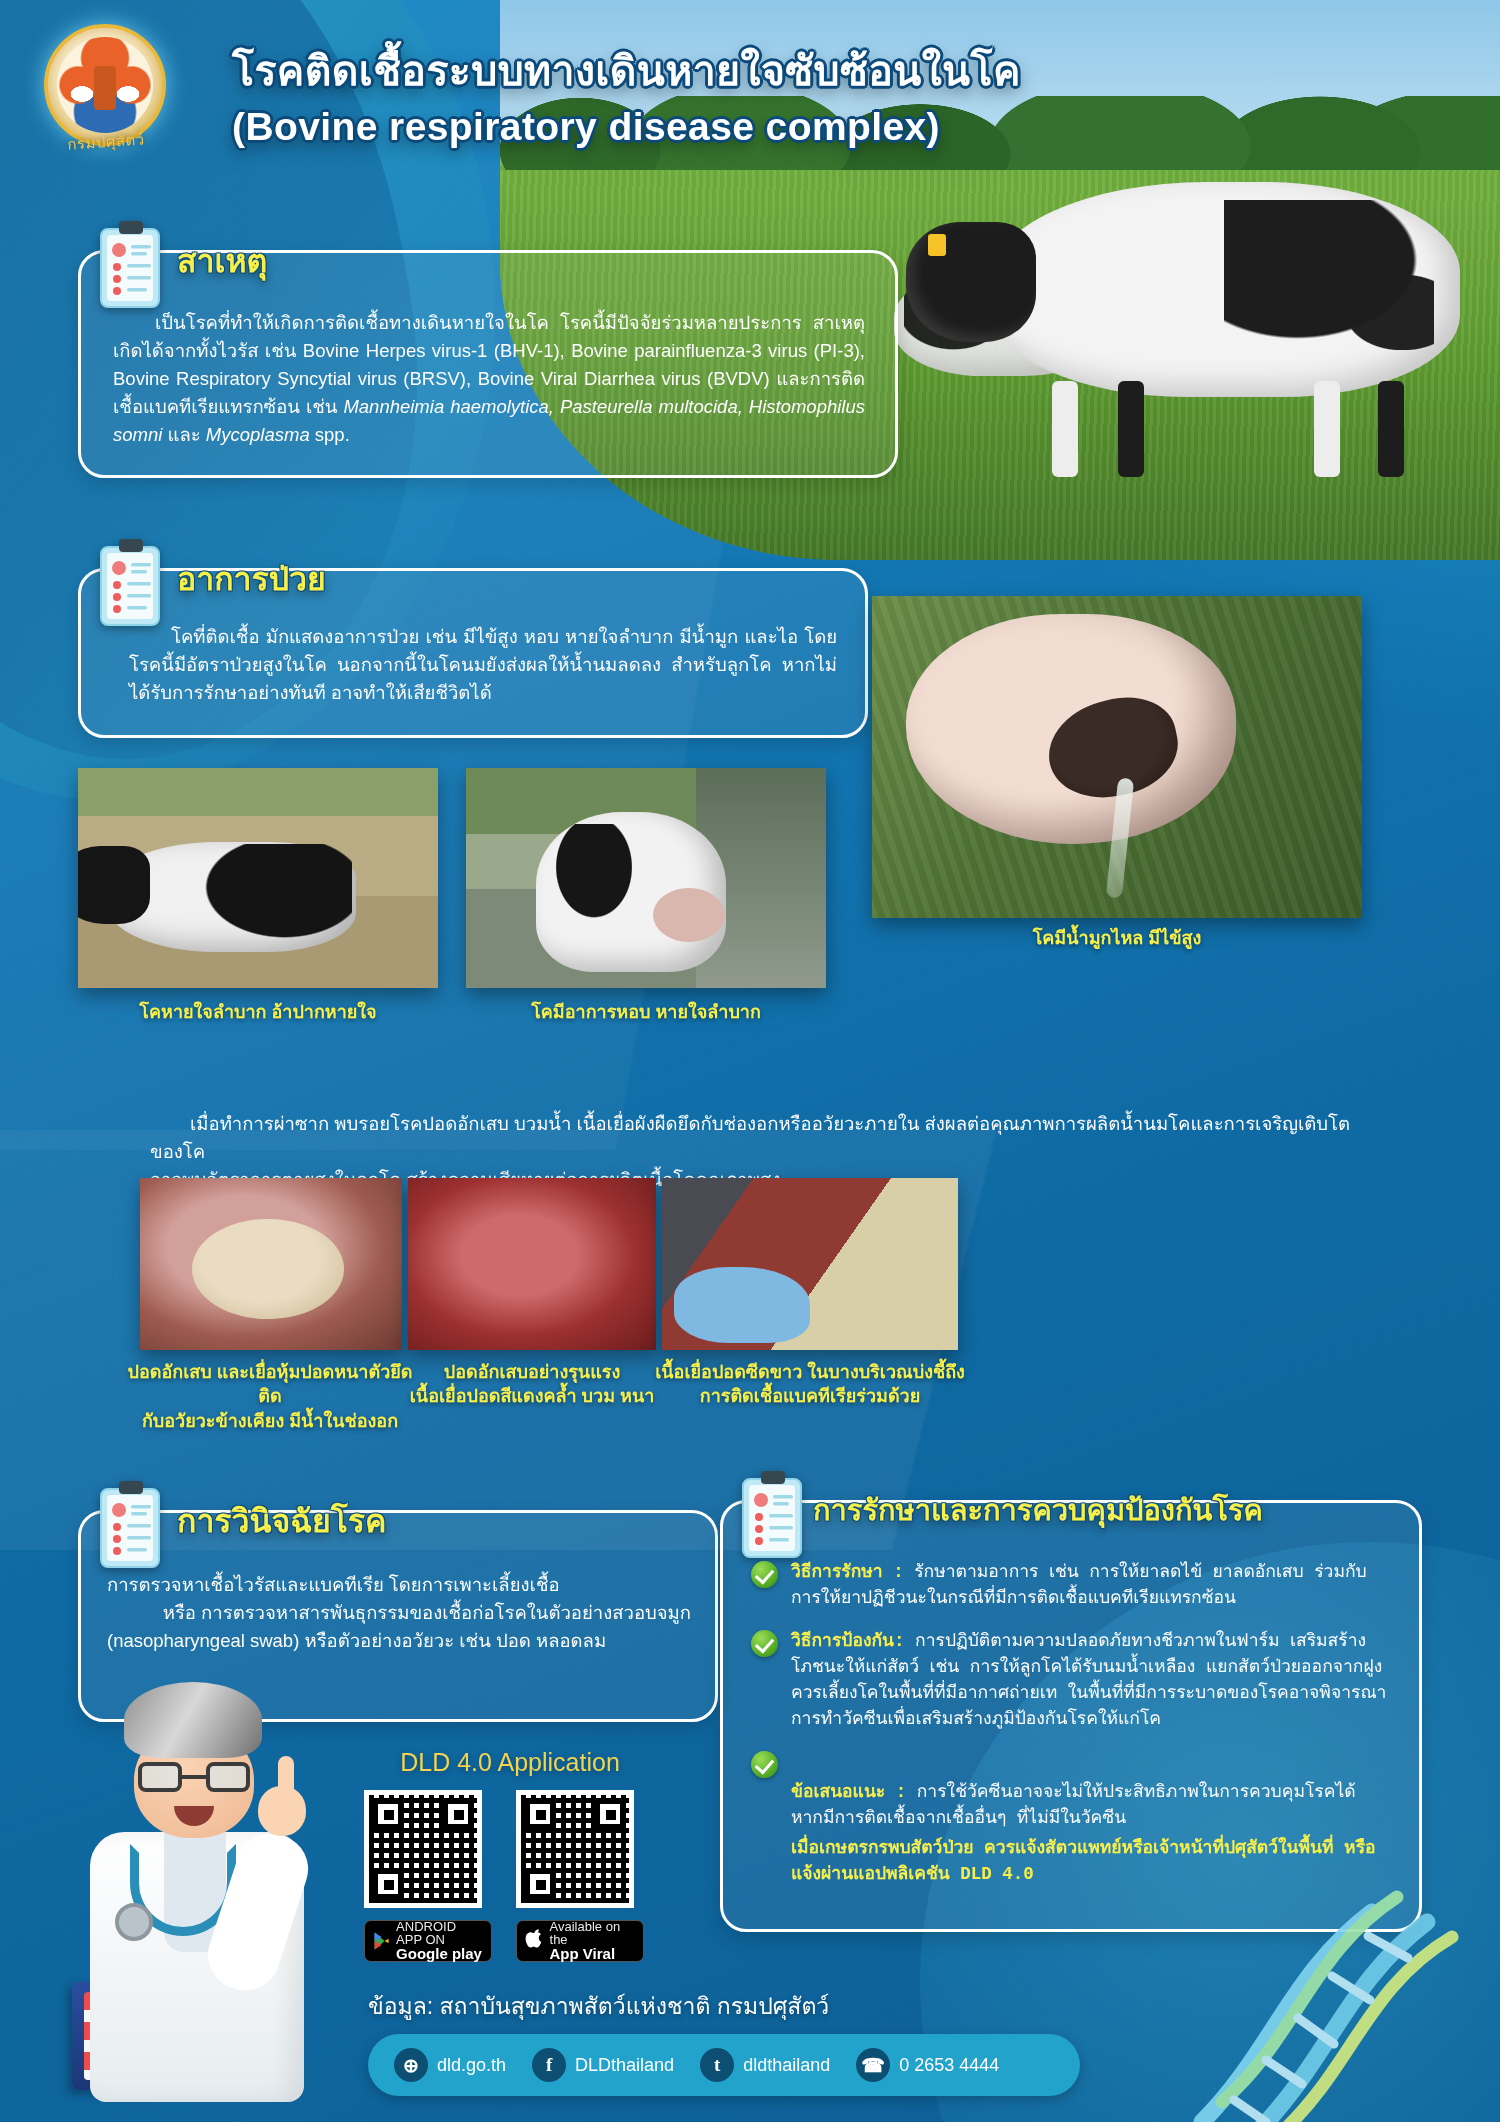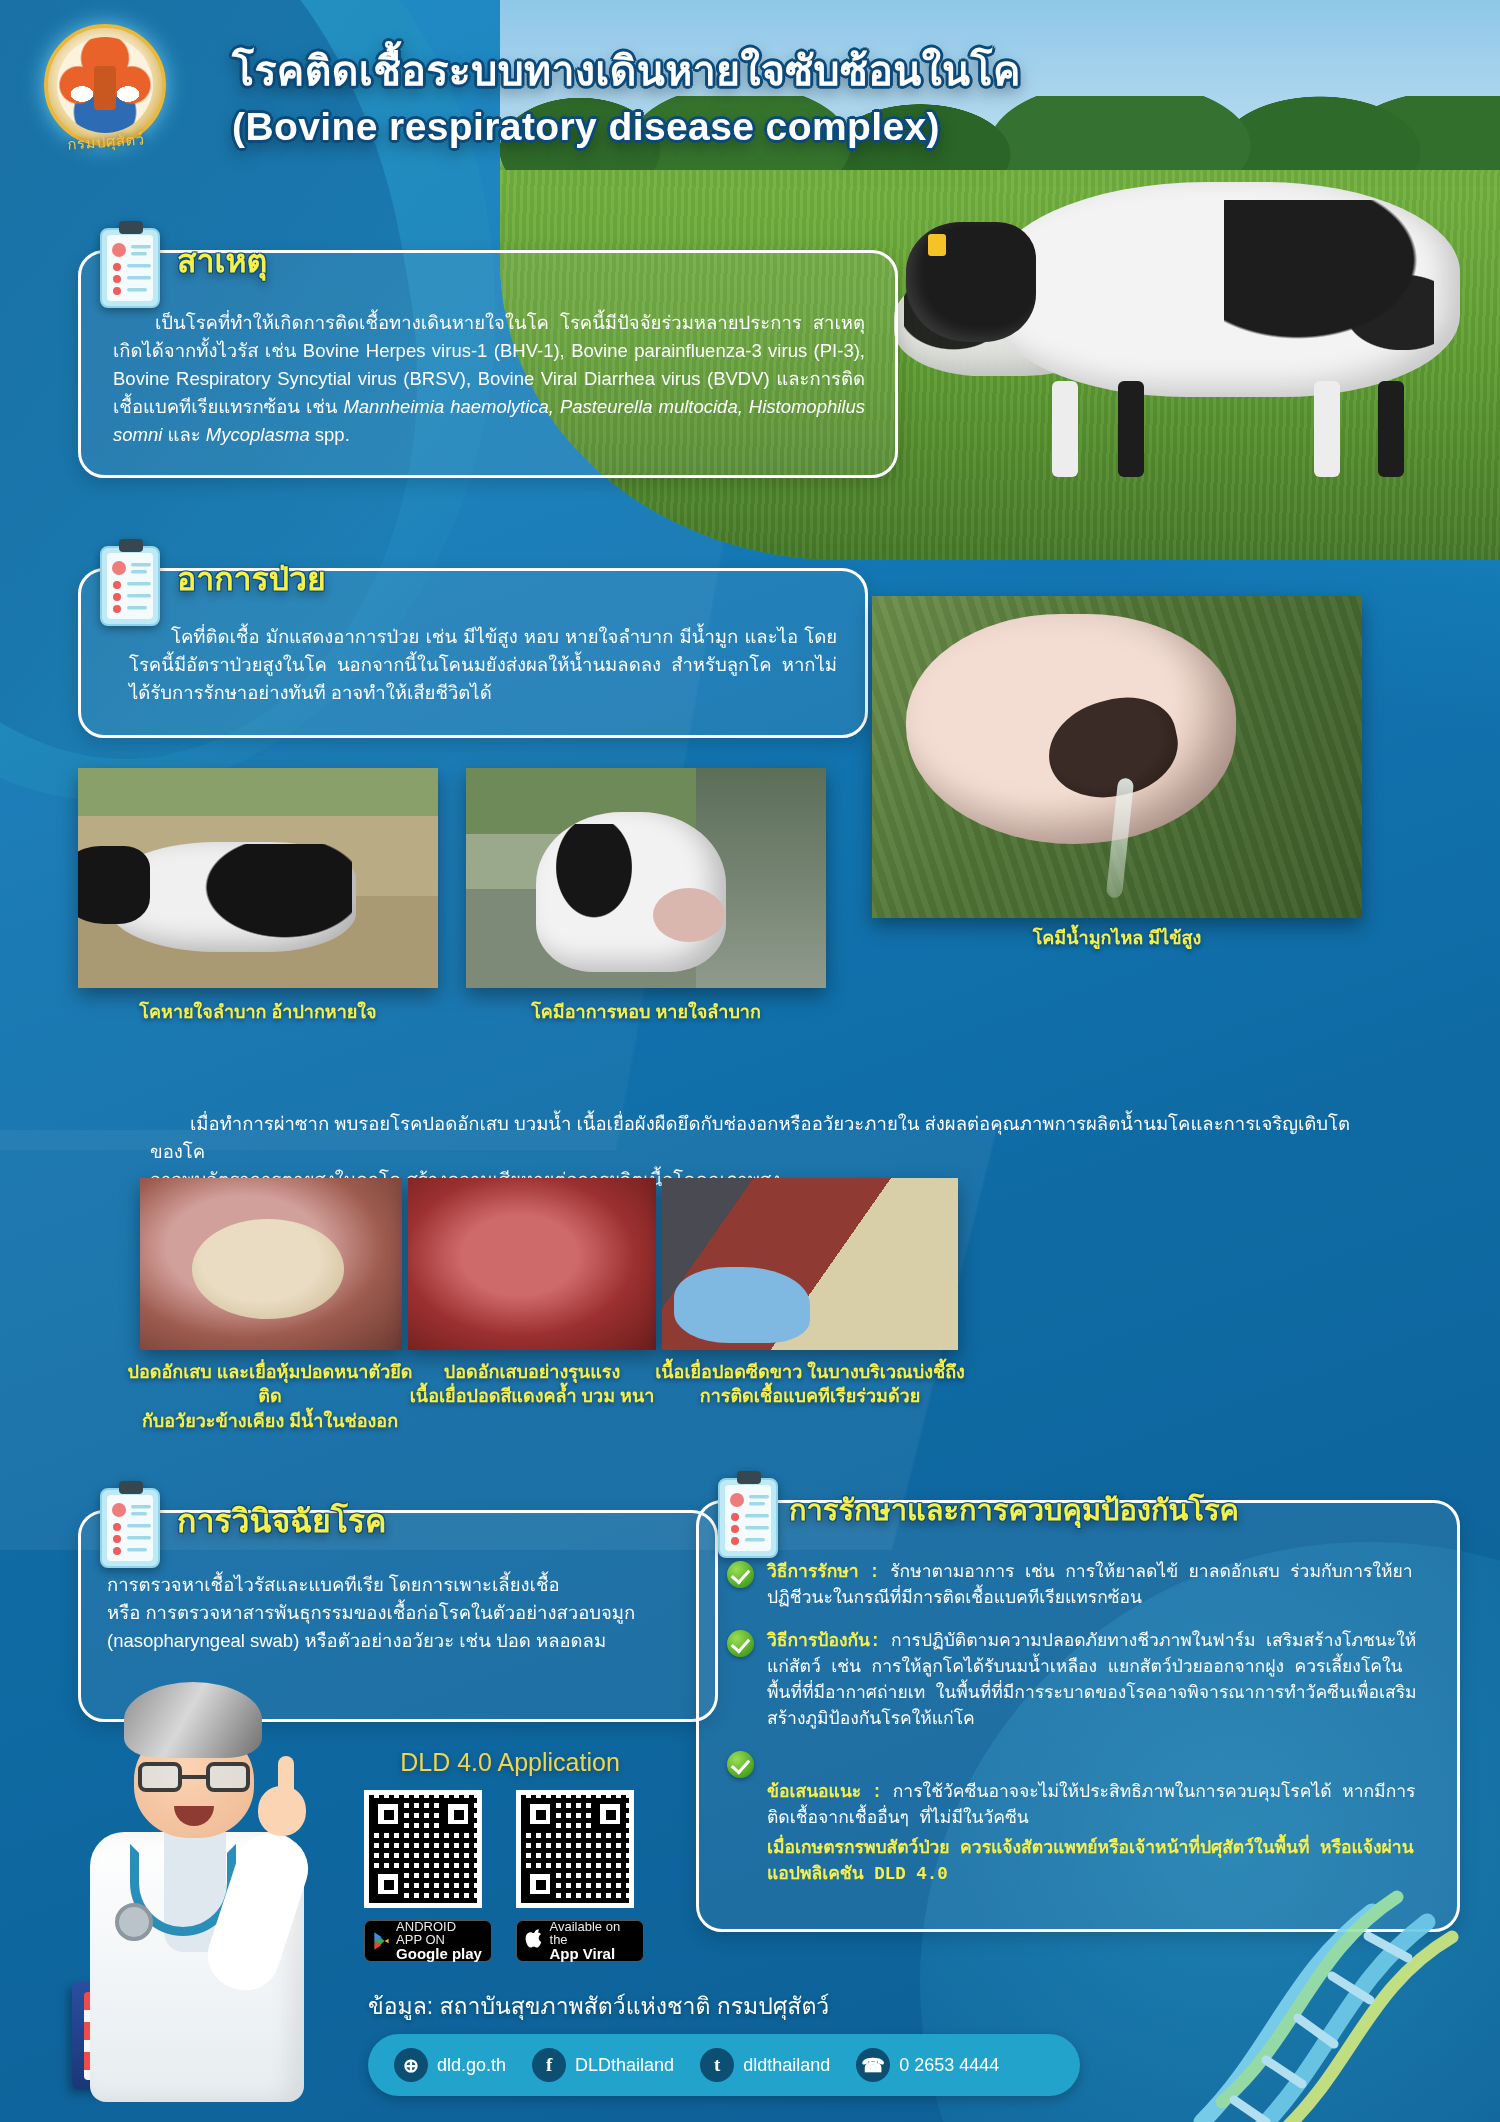--- a/index.html
+++ b/index.html
@@ -197,21 +197,21 @@
   #card-cause { left: 78px; top: 250px; width: 820px; height: 228px; }
   #card-cause .inner { padding: 56px 30px 16px 32px; }
 
   #card-symptom { left: 78px; top: 568px; width: 790px; height: 170px; }
   #card-symptom .inner { padding: 52px 28px 14px 48px; }
 
   #card-diagnosis { left: 78px; top: 1510px; width: 640px; height: 212px; }
   #card-diagnosis .inner { padding: 58px 24px 14px 26px; }
 
   #card-treatment {
-    left: 696px; top: 1500px; width: 764px; height: 432px;
+    left: 720px; top: 1500px; width: 702px; height: 432px;
     background: rgba(255,255,255,.07);
   }
   #card-treatment .inner { padding: 56px 24px 14px 26px; }
   #card-treatment .card-title { font-size: 29px; left: 90px; top: -16px; }
 
   .tx-block { position: relative; padding-left: 42px; margin-bottom: 16px; font-family: Liberation Mono, monospace; }
   .tick {
     position: absolute; left: 2px; top: 2px; width: 27px; height: 27px;
     border-radius: 50%;
     background: radial-gradient(circle at 35% 30%, #9ade55, #4da520 70%, #3d8a18);
@@ -550,21 +550,21 @@
       <circle cx="22" cy="48" r="4" fill="#ef5d5d"></circle>
         <rect x="32" y="45" width="24" height="3.4" rx="1.7" fill="#9fd9e8"></rect>
       <circle cx="22" cy="60" r="4" fill="#ef5d5d"></circle>
         <rect x="32" y="57" width="24" height="3.4" rx="1.7" fill="#9fd9e8"></rect>
       <circle cx="22" cy="72" r="4" fill="#ef5d5d"></circle>
         <rect x="32" y="69" width="20" height="3.4" rx="1.7" fill="#9fd9e8"></rect>
     </svg>
     <div class="card-title">การวินิจฉัยโรค</div>
     <div class="inner">
       <div class="body-text" style="text-align:left;">การตรวจหาเชื้อไวรัสและแบคทีเรีย โดยการเพาะเลี้ยงเชื้อ</div>
-      <div class="body-text" style="text-align:left;">หรือ การตรวจหาสารพันธุกรรมของเชื้อก่อโรคในตัวอย่างสวอบจมูก</div>
+      <div class="body-text" style="text-align:right;">หรือ การตรวจหาสารพันธุกรรมของเชื้อก่อโรคในตัวอย่างสวอบจมูก</div>
       <div class="body-text" style="text-align:left;">(nasopharyngeal swab) หรือตัวอย่างอวัยวะ เช่น ปอด หลอดลม</div>
     </div>
   </div>
 
   <div class="card" id="card-treatment">
     <svg class="clip" viewBox="0 0 74 92">
       <rect x="6" y="10" width="58" height="78" rx="7" fill="#bfe9f5" stroke="#8fd4e8" stroke-width="2"></rect>
       <rect x="12" y="16" width="46" height="66" rx="4" fill="#f4fbfd"></rect>
       <rect x="24" y="2" width="24" height="13" rx="4" fill="#37474f"></rect>
       <circle cx="24" cy="31" r="7" fill="#ef7b7b"></circle>

